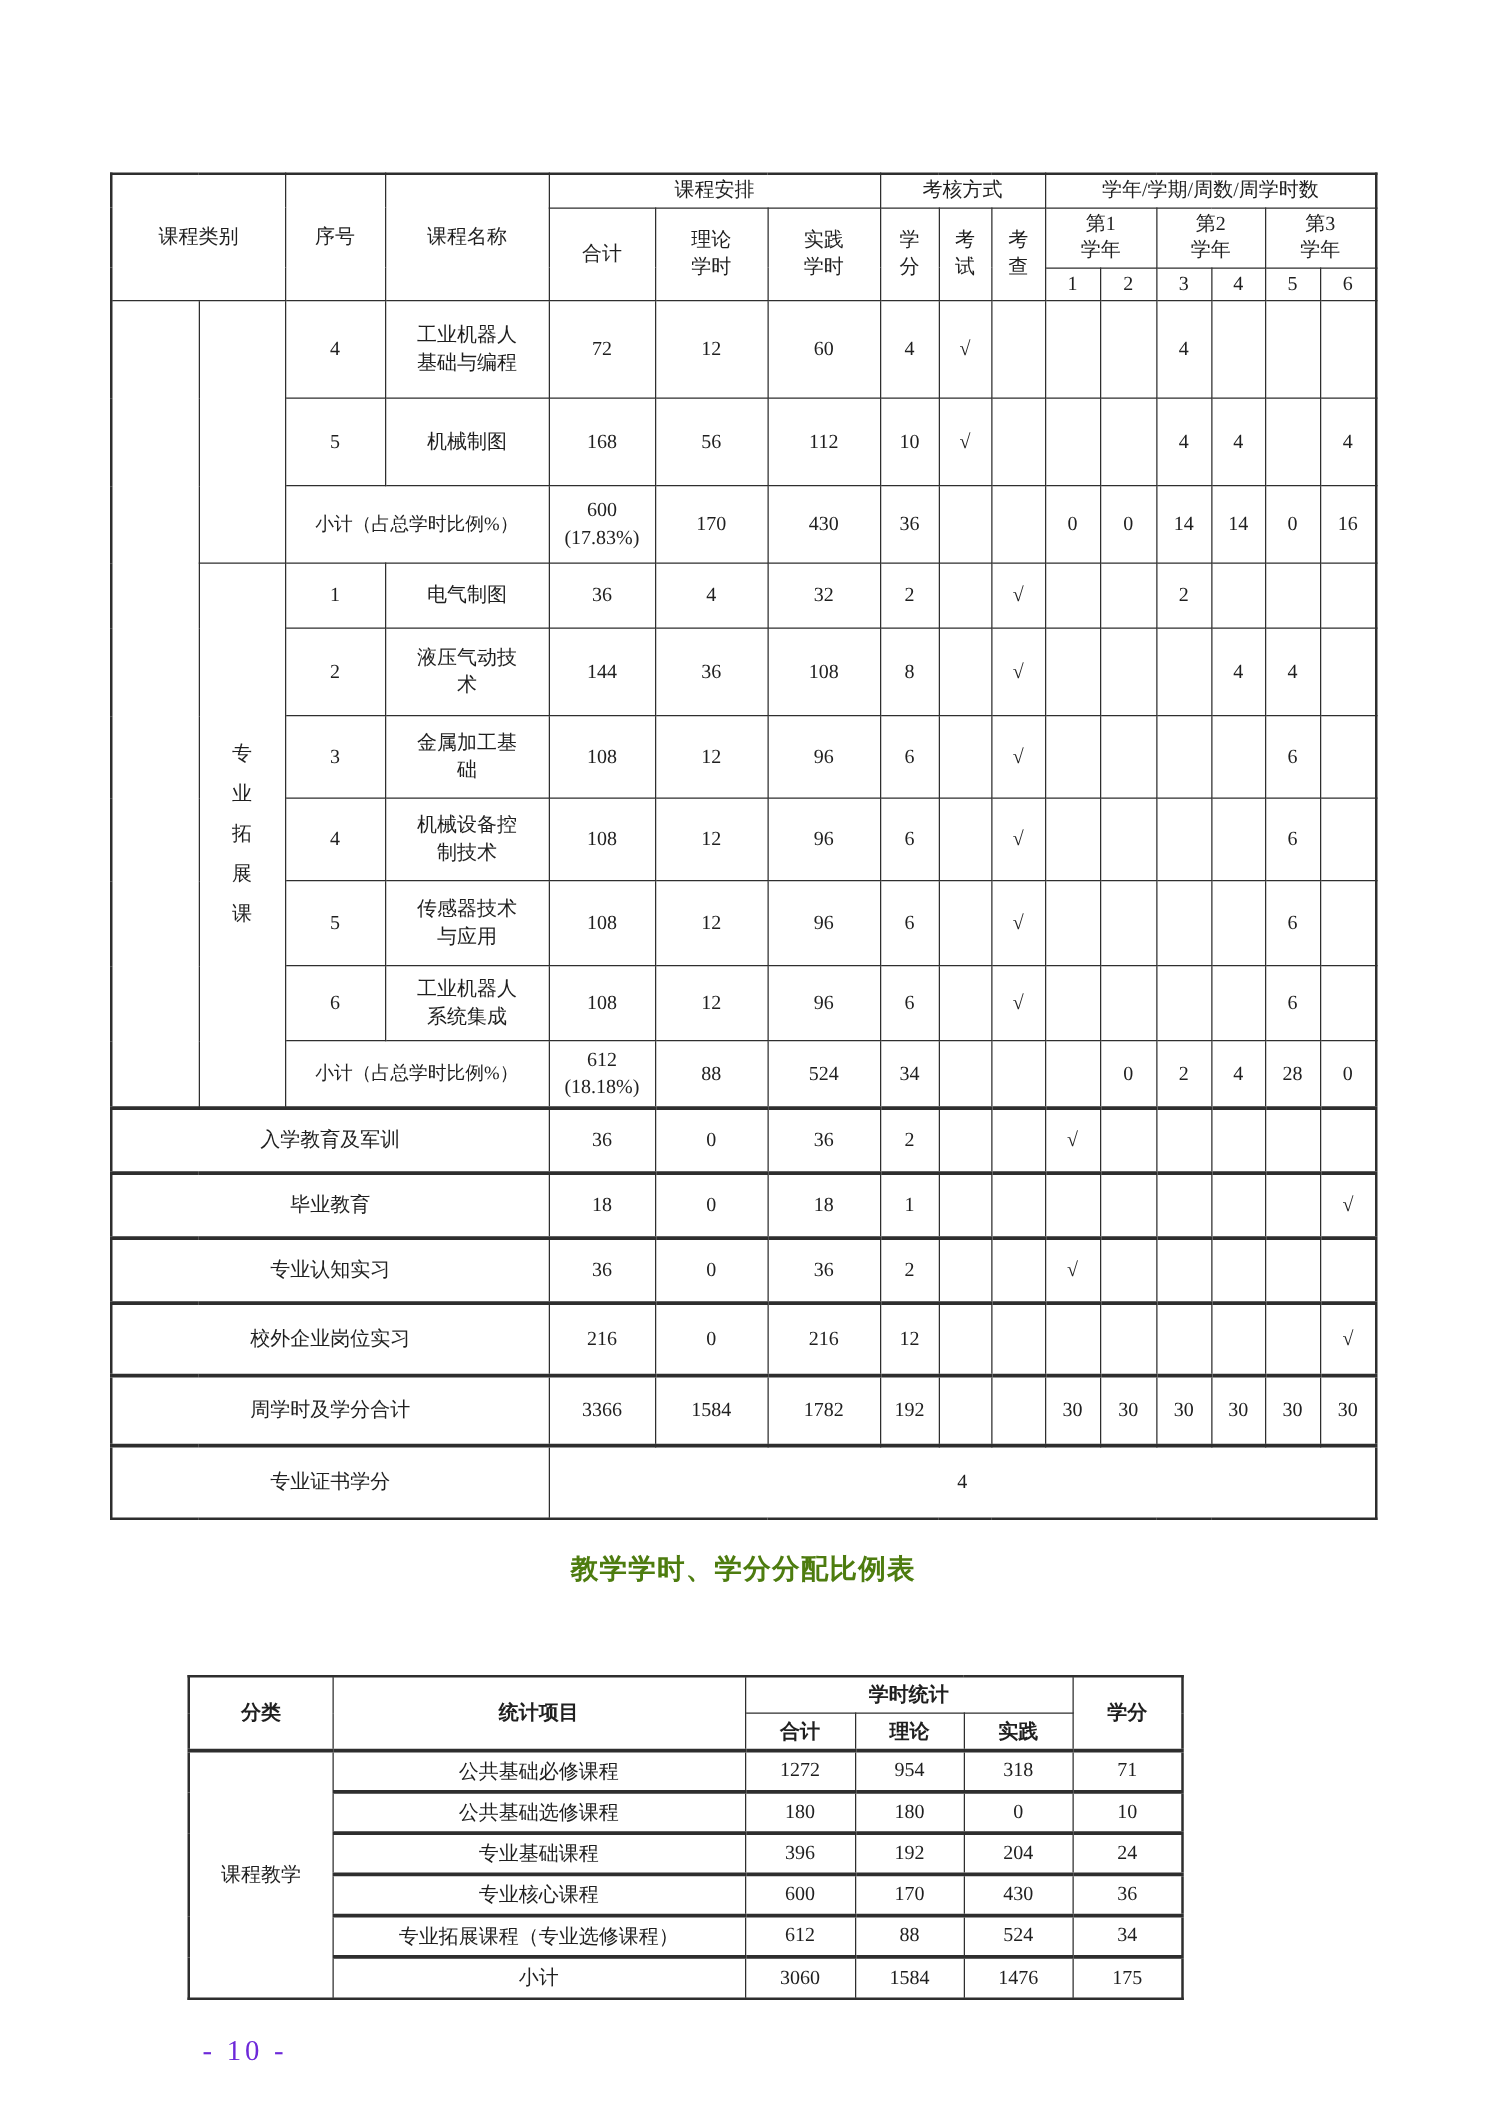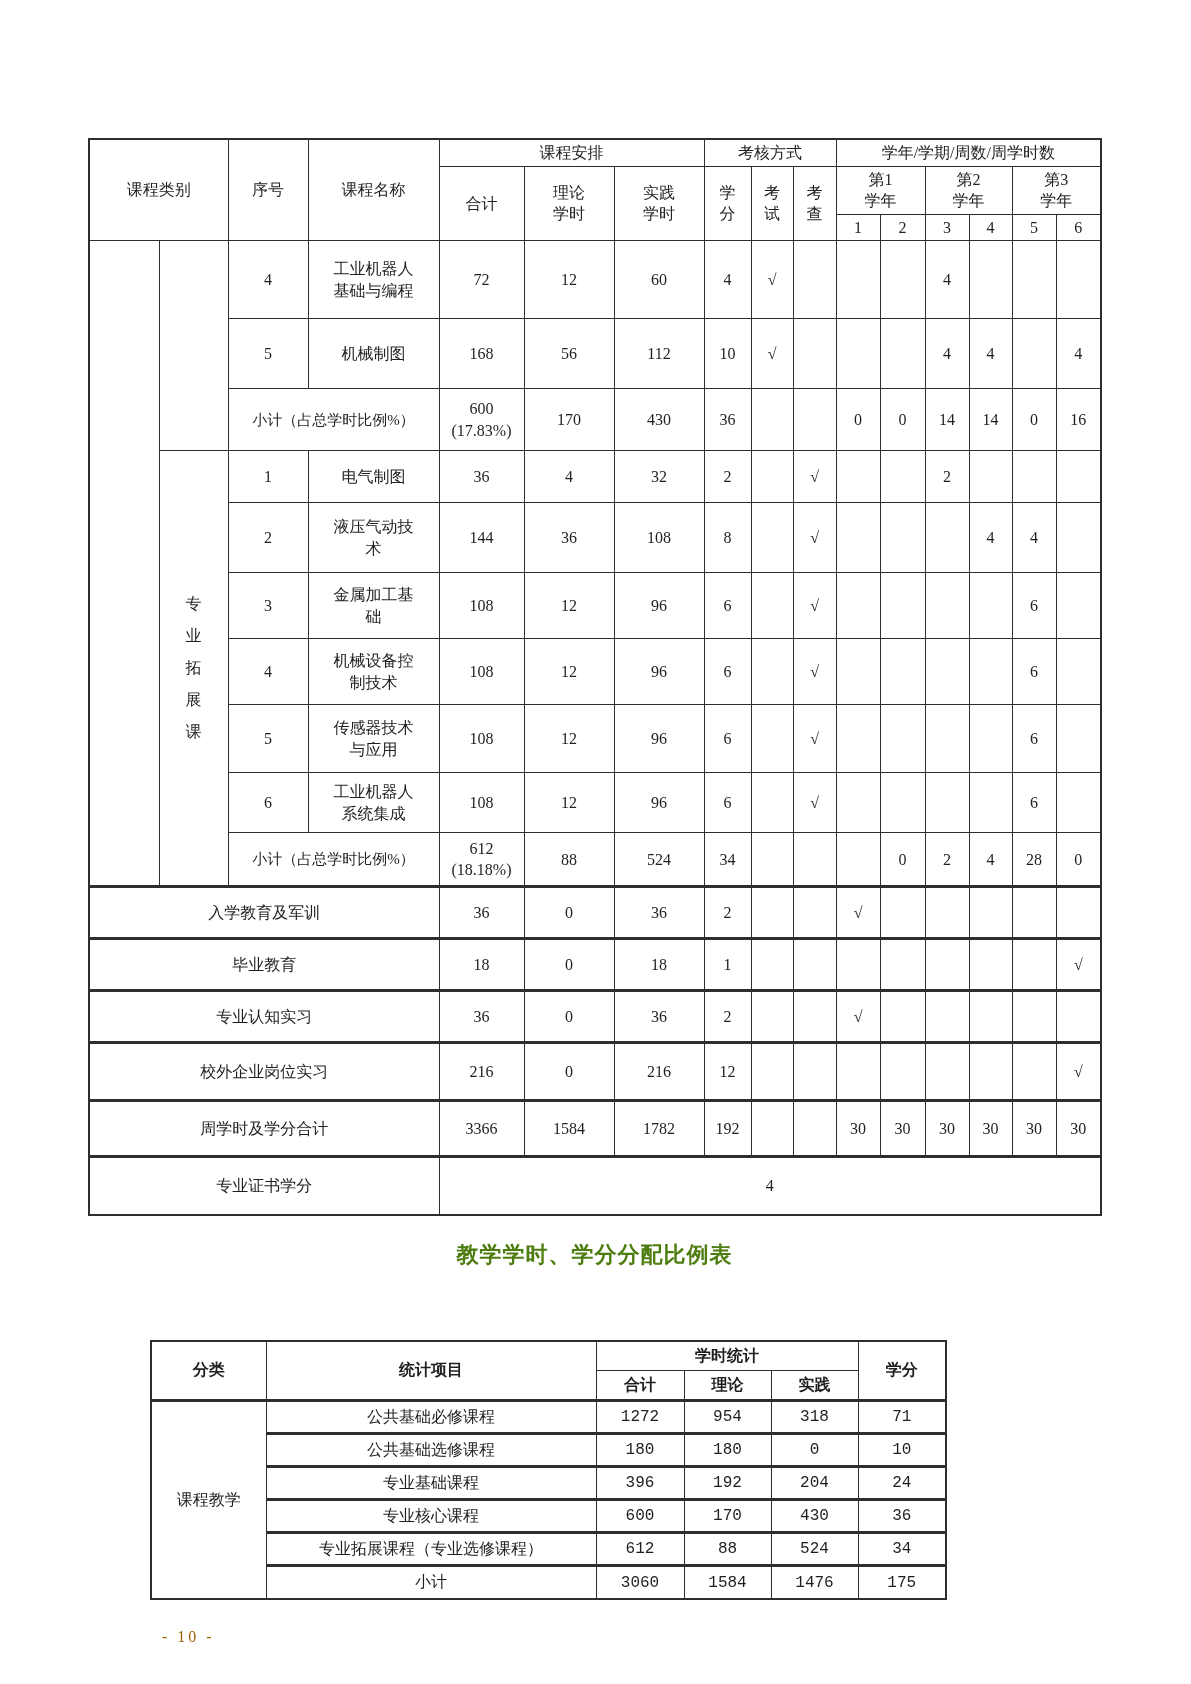--- a/index.html
+++ b/index.html
@@ -47,31 +47,30 @@
 
   
   .t2 { width: 795px; margin: 70px 0 0 62px; border: 2px solid #2e2e2e; }
   .t2 td {
     border: 1px solid #2e2e2e;
     text-align: center;
     vertical-align: middle;
     font-size: 16px;
     padding: 2px;
     white-space: pre-line;
-    font-family: Liberation Mono, monospace;
   }
   .t2 td.hdr { font-weight: bold; font-family: "Liberation Sans", "DejaVu Sans", sans-serif; font-size: 16px; }
   .t2 tr.db td { border-top-width: 3px; }
 
   
   .pagenum {
     margin: 28px 0 0 74px;
-    font-size: 16px;
+    font-size: 23px;
     letter-spacing: 3px;
-    color: #a16207;
+    color: #6d28d9;
   }
 </style>
 </head>
 <body>
 
 <div class="page">
   <div class="content">
 
     <table class="t1">
       <colgroup>

